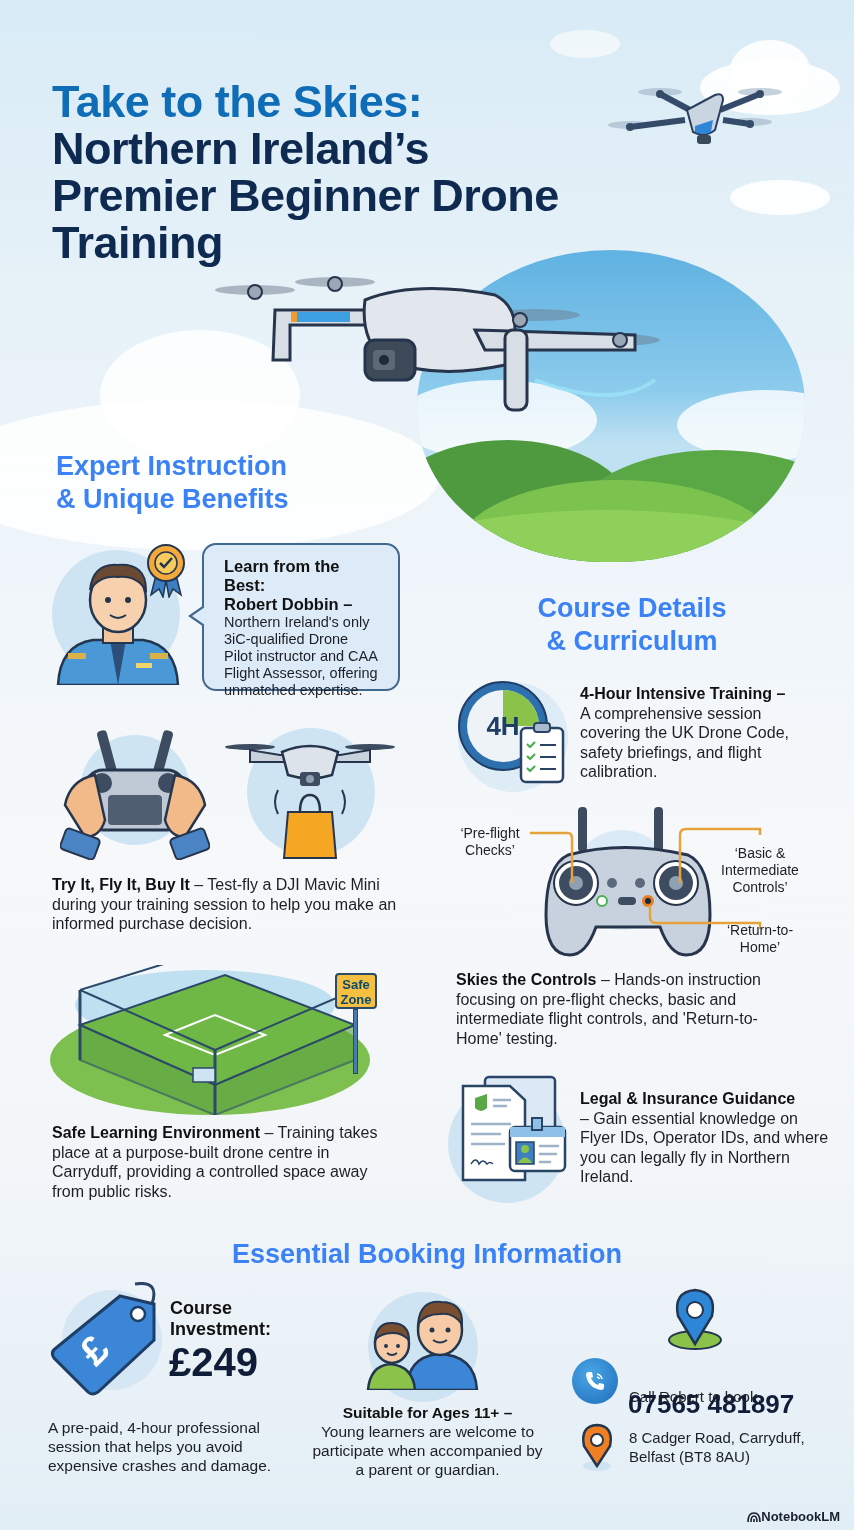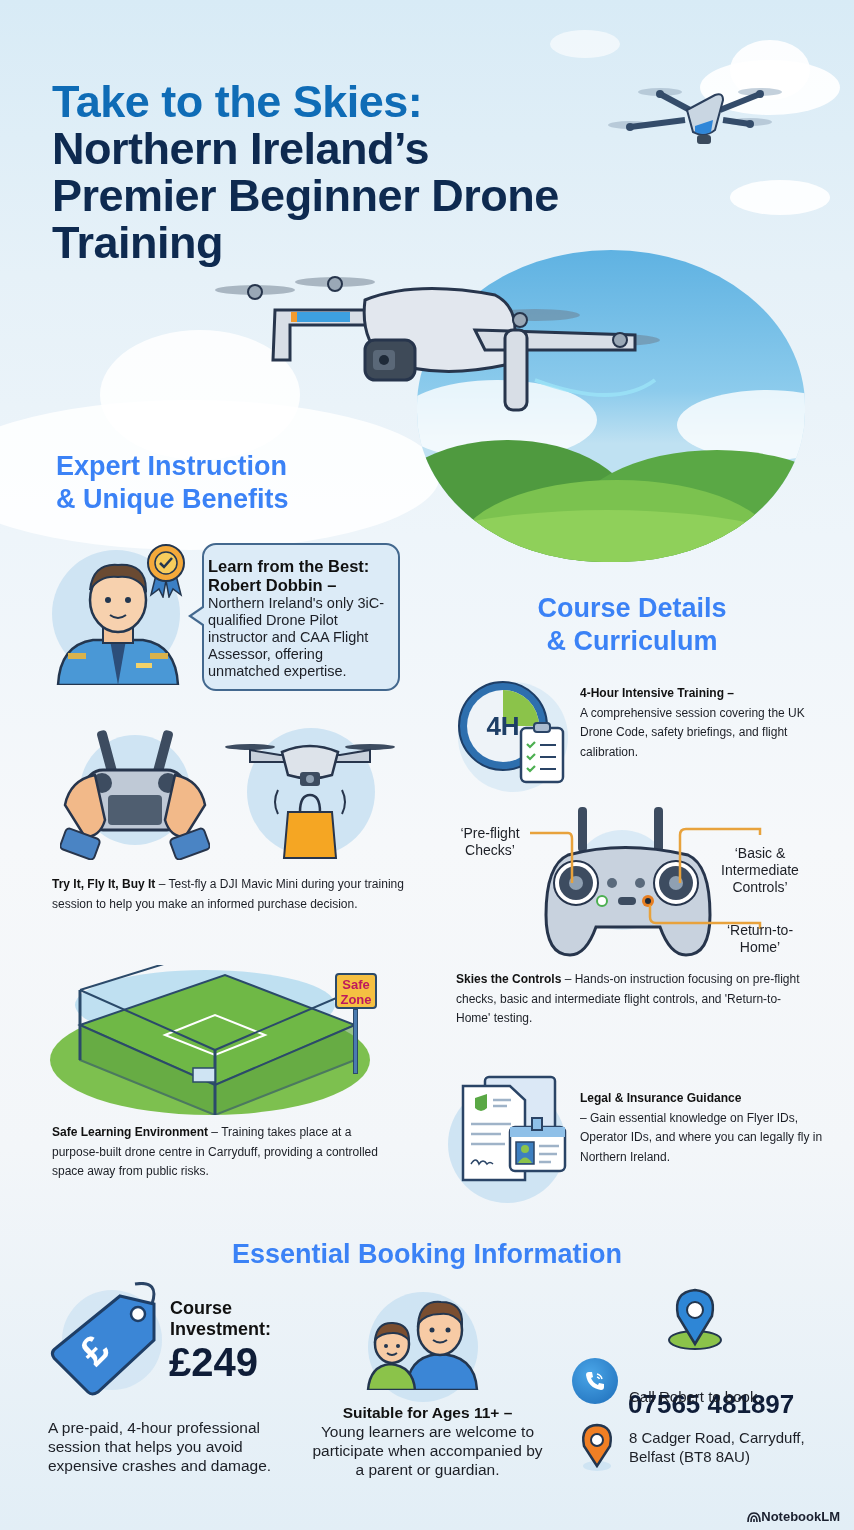--- a/index.html
+++ b/index.html
@@ -12,30 +12,30 @@
   }
   .abs { position: absolute; }
   .cloud { position: absolute; background: #ffffff; border-radius: 50%; opacity: 0.9; }
 
   
   .title { left: 52px; top: 78px; width: 700px; font-weight: 700; line-height: 47px; font-size: 45px; letter-spacing: -0.5px; }
   .title .l1 { color: #0f6cb6; display:block; }
   .title .rest { color: #0e2a50; display:block; }
 
   .h2 { font-weight: 700; color: #3b82f6; font-size: 27px; line-height: 33px; }
-  .body-text { font-size: 12px; line-height: 19.5px; color: #1c1f26; }
+  .body-text { font-size: 16px; line-height: 19.5px; color: #1c1f26; }
   .body-text b { font-weight: 700; color: #111; }
 
   .circle-bg { position: absolute; border-radius: 50%; background: #cfe4f3; }
 
   
   .bubble {
     left: 202px; top: 543px; width: 198px; height: 148px;
     border: 2.5px solid #43688e; border-radius: 14px;
-    background: #dcebf7; padding: 12px 4px;
+    background: #dcebf7; padding: 12px 20px;
   }
   .bubble .t { font-weight: 700; font-size: 16.5px; line-height: 19px; color: #111; }
   .bubble .d { font-size: 14.5px; line-height: 17px; color: #1c1f26; }
   .bubble:before {
     content: ""; position: absolute; left: -16px; top: 60px;
     border-width: 11px 16px 11px 0; border-style: solid;
     border-color: transparent #43688e transparent transparent;
   }
   .bubble:after {
     content: ""; position: absolute; left: -12px; top: 62px;
@@ -185,21 +185,21 @@
   <path d="M35 60 L35 95 L170 150 L170 120 Z" fill="#5a9f3e" opacity="0.6" stroke="#2b4a6a" stroke-width="2"></path>
   <path d="M170 120 L170 150 L310 95 L310 60 Z" fill="#5a9f3e" opacity="0.6" stroke="#2b4a6a" stroke-width="2"></path>
   <line x1="35" y1="25" x2="180" y2="-20" stroke="#2b4a6a" stroke-width="2"></line>
   <line x1="35" y1="25" x2="35" y2="95" stroke="#2b4a6a" stroke-width="3"></line>
   <line x1="170" y1="85" x2="170" y2="150" stroke="#2b4a6a" stroke-width="3"></line>
   <line x1="310" y1="25" x2="310" y2="95" stroke="#2b4a6a" stroke-width="3"></line>
   <line x1="35" y1="25" x2="170" y2="85" stroke="#2b4a6a" stroke-width="2"></line>
   <line x1="170" y1="85" x2="310" y2="25" stroke="#2b4a6a" stroke-width="2"></line>
   <rect x="148" y="103" width="22" height="14" fill="#cfe4f3" stroke="#2b4a6a" stroke-width="1.5"></rect>
 </svg>
-<div class="abs" style="left:335px;top:973px;width:42px;height:36px;background:#f5c042;border:2px solid #2b4a6a;border-radius:4px;text-align:center;font-weight:700;font-size:13px;line-height:15px;color:#be185d;padding-top:2px;">
+<div class="abs" style="left:335px;top:973px;width:42px;height:36px;background:#f5c042;border:2px solid #2b4a6a;border-radius:4px;text-align:center;font-weight:700;font-size:13px;line-height:15px;color:#0c4a6e;padding-top:2px;">
   <div>Safe</div>
   <div>Zone</div>
 </div>
 <div class="abs" style="left:353px;top:1009px;width:5px;height:65px;background:#4a7bb0;border:1px solid #2b4a6a;"></div>
 
 <p class="abs body-text" style="left:52px;top:1123px;width:350px;">
   <b>Safe Learning Environment</b><span> – Training takes place at a purpose-built drone centre in Carryduff, providing a controlled space away from public risks.</span>
 </p>
 
 <h2 class="abs h2" style="left:440px;top:592px;width:384px;text-align:center;">

